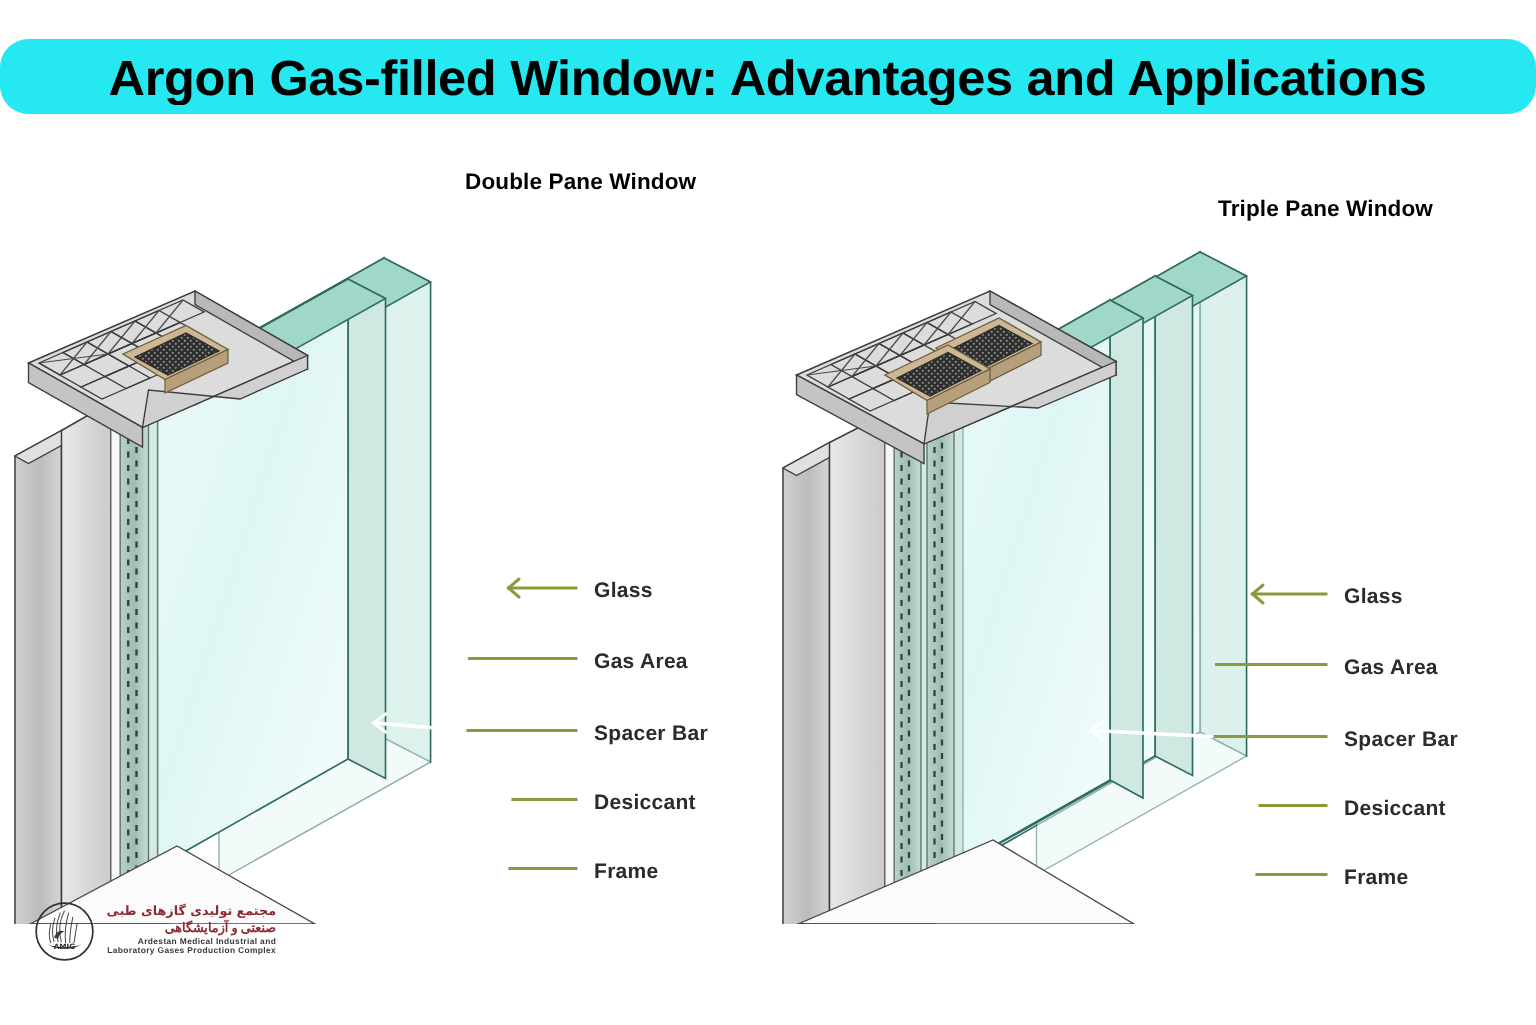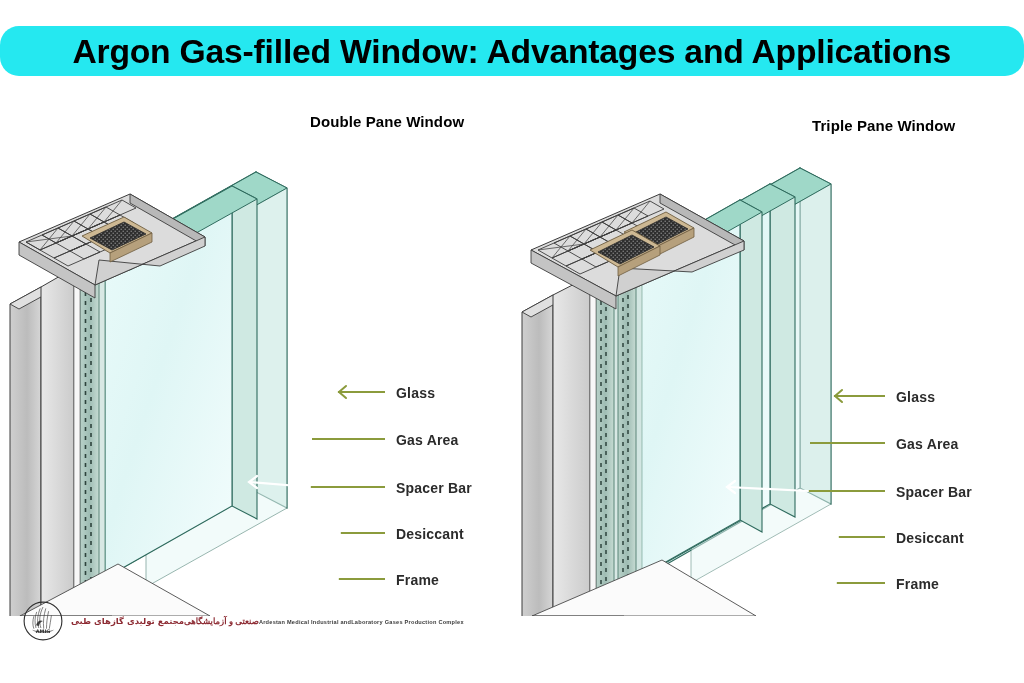--- a/index.html
+++ b/index.html
@@ -37,46 +37,46 @@
 
   .panel-heading{
     position:absolute;
     font-weight:700;
     font-size:15px;
     color:#000000;
     letter-spacing:.1px;
     white-space:nowrap;
   }
   #heading-double{left:310px;top:113px;}
-  #heading-triple{left:812px;top:117px;}
+  #heading-triple{left:812px;top:131px;}
 
   
   .callout{
     position:absolute;
     font-weight:700;
     font-size:14px;
     color:#2b2b2b;
     letter-spacing:.2px;
     white-space:nowrap;
   }
 
   
   .logo{
     position:absolute;left:22px;top:600px;
     display:flex;align-items:center;gap:7px;
   }
   .logo-mark{width:42px;height:42px;flex:0 0 42px;}
-  .logo-text{display:flex;flex-direction:row;align-items:flex-end;line-height:1.05;}
+  .logo-text{display:flex;flex-direction:column;align-items:flex-end;line-height:1.05;}
   .logo-fa{
     font-family:"DejaVu Sans", sans-serif;
     font-size:8.5px;font-weight:700;color:#8d2b33;
     direction:rtl;letter-spacing:1.2px;white-space:nowrap;
   }
   .logo-fa2{
-    font-family:Liberation Sans, sans-serif;
+    font-family:Liberation Serif, serif;
     font-size:8.5px;font-weight:700;color:#8d2b33;
     direction:rtl;letter-spacing:1.2px;white-space:nowrap;margin-top:1px;
   }
   .logo-en{
     font-family:"Liberation Sans", sans-serif;
     font-size:5.6px;font-weight:700;color:#3a3a3a;
     letter-spacing:.25px;white-space:nowrap;margin-top:3px;
   }
   .logo-en2{
     font-family:"Liberation Sans", sans-serif;

